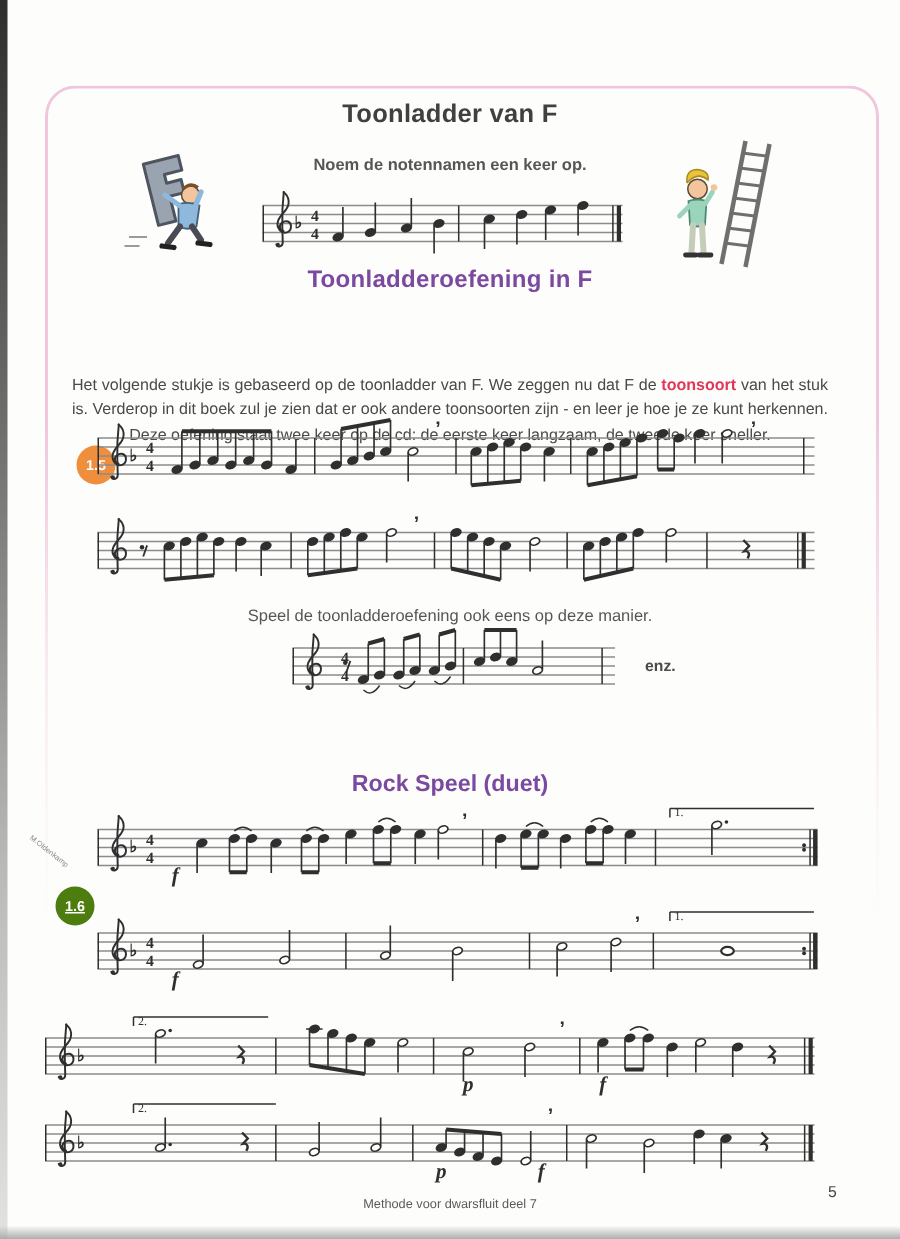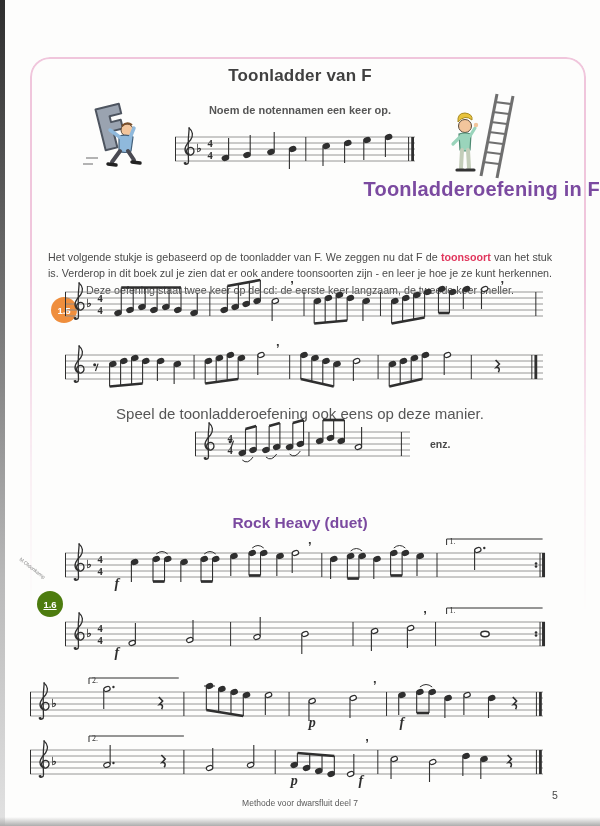--- a/index.html
+++ b/index.html
@@ -9,21 +9,21 @@
   .ctr{left:0;right:0;text-align:center;}
   #page-border{left:30px;top:57px;width:552px;height:740px;border:2px solid #f0c6dc;
        border-radius:20px;
        -webkit-mask-image:linear-gradient(#000 30%,rgba(0,0,0,.25) 55%,transparent 75%);
        mask-image:linear-gradient(#000 30%,rgba(0,0,0,.25) 55%,transparent 75%);}
   #scan-edge-left{left:0;top:0;width:5px;height:826px;
        background:linear-gradient(180deg,#2e2e2e,#6f6f6f 35%,#b9b9b9 70%,#e2e2e2);}
   #scan-edge-bottom{left:0;bottom:0;width:600px;height:9px;
        background:linear-gradient(180deg,rgba(180,180,180,0),#adadad);}
   .h-red{font-weight:bold;font-size:17px;letter-spacing:.2px;}
-  .h-purple{font-weight:bold;font-size:20px;letter-spacing:.2px;text-align:right;}
+  .h-purple{font-weight:bold;font-size:16px;letter-spacing:.2px;}
   .body-text{font-size:10.7px;line-height:1.52;margin-top:48px;}
   .badge{border-radius:50%;color:#fff;font-weight:bold;font-size:9.5px;
        display:flex;align-items:center;justify-content:center;}
   .credit{font-size:5px;color:#8a8a8a;transform:rotate(38deg);transform-origin:left top;white-space:nowrap;}
   #footer-title{font-size:8.5px;color:#5a5a5a;}
   #page-number{font-size:10.5px;color:#474747;}
   .instr{color:#565656;}
 </style>
 </head>
 <body>
@@ -71,24 +71,24 @@
 </svg>
 
 <div class="abs ctr h-purple" style="top:178px;color:#7b4aa0;">Toonladderoefening in F</div>
 
 <div class="abs body-text" style="left:48px;top:201px;width:504px;color:#4a4a4a;text-align:justify;text-align-last:center;">
   <span>Het volgende stukje is gebaseerd op de toonladder van F. We zeggen nu dat F de </span><span style="color:#e0365c;font-weight:bold;">toonsoort</span><span> van het stuk is. Verderop in dit boek zul je zien dat er ook andere toonsoorten zijn - en leer je hoe je ze kunt herkennen. Deze oefening staat twee keer op de cd: de eerste keer langzaam, de tweede keer sneller.</span>
 </div>
 
 <div class="abs badge" style="left:51px;top:297px;width:26px;height:26px;background:#ef8e3d;">1.5</div>
 
-<div class="abs ctr instr" style="top:405px;font-size:15px;">Speel de toonladderoefening ook eens op deze manier.</div>
+<div class="abs ctr instr" style="top:405px;font-size:11px;">Speel de toonladderoefening ook eens op deze manier.</div>
 <div class="abs" style="left:430px;top:438px;font-size:10.5px;color:#4a4a4a;font-weight:bold;">enz.</div>
 
-<div class="abs ctr" style="top:514px;color:#7b4aa0;font-weight:bold;font-size:15.5px;">Rock Heavy (duet)</div>
+<div class="abs ctr" style="top:514px;color:#7b4aa0;font-weight:bold;font-size:15.5px;">Rock Speel (duet)</div>
 
 <div class="abs badge" style="left:37px;top:591px;width:26px;height:26px;background:#4d7c0f;text-decoration:underline;">1.6</div>
 <div class="abs credit" style="left:22px;top:556px;">M.Oldenkamp</div>
 
 <div id="music-layer" class="abs" style="left:0;top:0;width:600px;height:826px;">
     <svg width="240" height="56" style="position: absolute; left: 175px; top: 121px; overflow: visible;">
       <line x1="0" y1="16" x2="240" y2="16" stroke="#8b8b8b" stroke-width="0.9"></line>
       <line x1="0" y1="22" x2="240" y2="22" stroke="#8b8b8b" stroke-width="0.9"></line>
       <line x1="0" y1="28" x2="240" y2="28" stroke="#8b8b8b" stroke-width="0.9"></line>
       <line x1="0" y1="34" x2="240" y2="34" stroke="#8b8b8b" stroke-width="0.9"></line>

